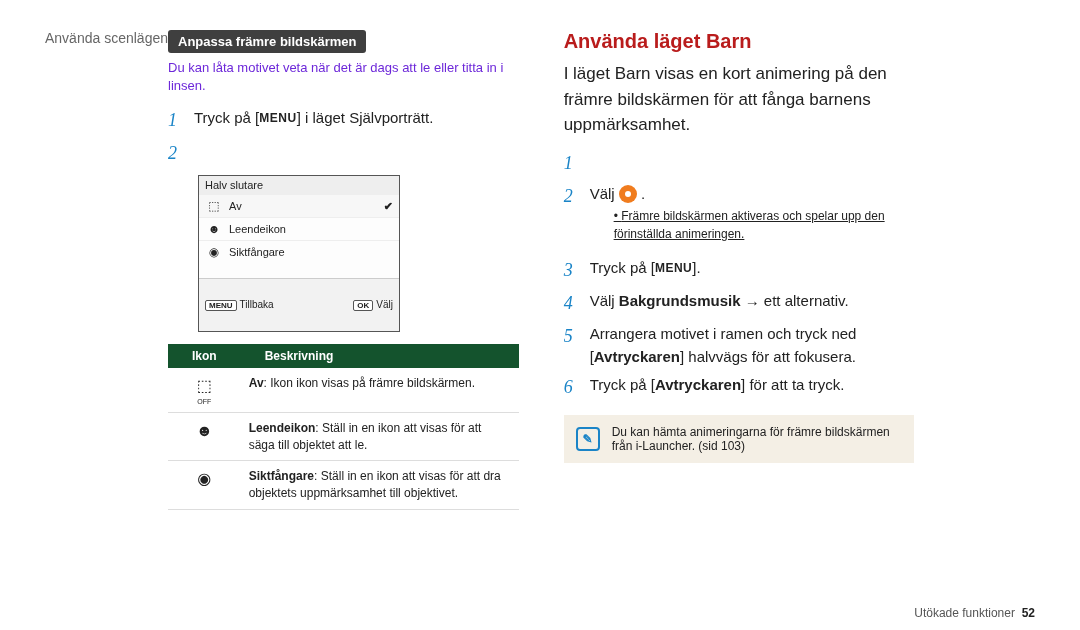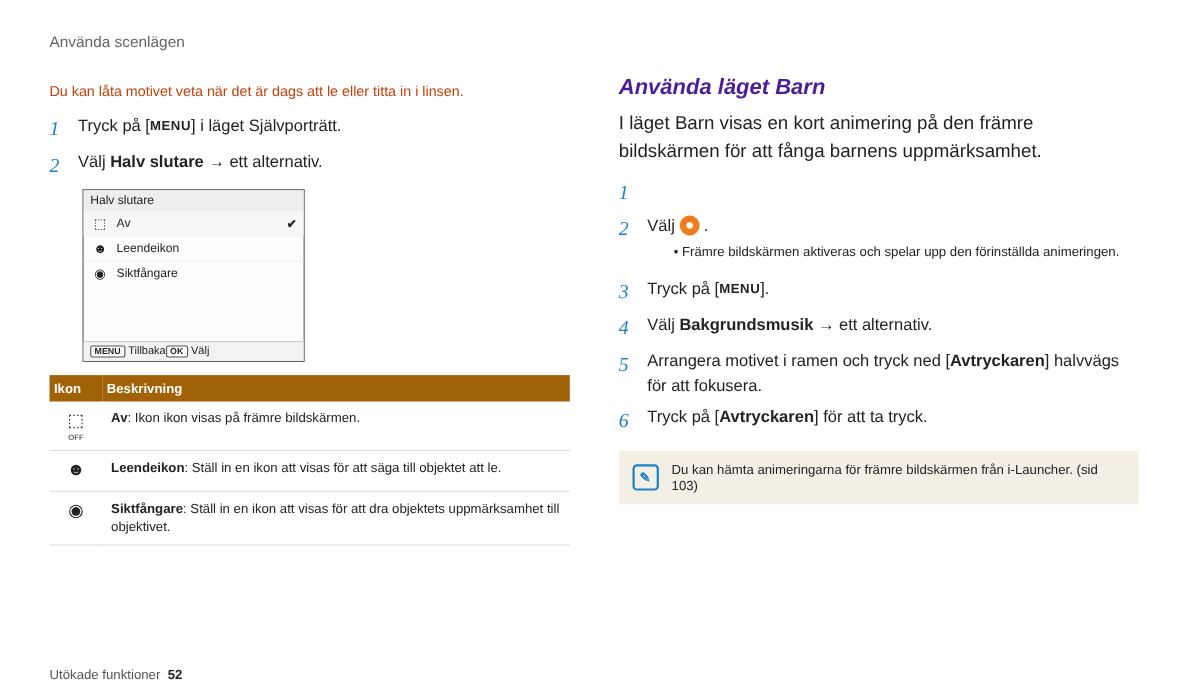--- a/index.html
+++ b/index.html
@@ -8,21 +8,21 @@
     font-family: "Segoe UI", Arial, sans-serif;
     background: #fff;
     color: #222;
     width: 1080px;
     height: 630px;
     overflow: hidden;
   }
   .page {
     padding: 30px 45px 10px 45px;
     display: flex;
-    flex-direction: column;
+    flex-direction: row;
     height: 100%;
     box-sizing: border-box;
   }
   .crumb {
     font-size: 14px;
     color: #666;
     margin-bottom: 22px;
   }
   .columns {
     display: flex;
@@ -37,21 +37,21 @@
     display: inline-block;
     background: #3f3f3f;
     color: #fff;
     font-weight: 600;
     font-size: 13px;
     padding: 4px 10px;
     border-radius: 3px;
   }
   .lead {
     font-size: 13px;
-    color: #c2410c;
+    color: #6d28d9;
     margin: 6px 0 12px 0;
     line-height: 1.4;
   }
   .steps {
     font-size: 15px;
     color: #222;
   }
   .step {
     display: flex;
     align-items: flex-start;
@@ -102,22 +102,22 @@
   .lcd .ico {
     width: 18px;
     text-align: center;
     margin-right: 6px;
     font-size: 12px;
   }
   .lcd .footer {
     position: absolute;
     bottom: 0; left: 0; right: 0;
     display: flex;
-    justify-content: flex-start;
-    padding: 3px 6px;
+    justify-content: space-between;
+    padding: 20px 6px;
     border-top: 1px solid #ccc;
     background: #f2f2f2;
     font-size: 10px;
   }
   .lcd .kbd {
     display: inline-block;
     border: 1px solid #555;
     border-radius: 2px;
     padding: 0 3px;
     font-size: 8px;
@@ -125,53 +125,53 @@
     margin-right: 3px;
     background: #fff;
   }
   table.desc {
     width: 100%;
     border-collapse: collapse;
     font-size: 12px;
     margin-top: 6px;
   }
   table.desc th {
-    background: #a16207;
+    background: #14532d;
     color: #fff;
     text-align: left;
     font-weight: 600;
-    padding: 5px 4px;
+    padding: 5px 24px;
   }
   table.desc td {
     border-bottom: 1px solid #ddd;
     padding: 7px 8px;
     vertical-align: top;
     line-height: 1.4;
   }
   table.desc td.ic {
     width: 32px;
     text-align: center;
     font-size: 16px;
   }
   .h2 {
-    color: #4c1d95;
+    color: #b91c1c;
     font-size: 20px;
     font-weight: 600;
     margin: 0 0 8px 0;
-    font-style: italic;
   }
   .sub {
     font-size: 17px;
     line-height: 1.5;
     margin-bottom: 12px;
   }
   .bullet {
     font-size: 12px;
     margin: 2px 0 8px 24px;
     color: #222;
+    text-decoration: underline;
   }
   .bullet::before { content: "•  "; }
   .orange-dot {
     display: inline-block;
     width: 18px; height: 18px;
     border-radius: 50%;
     background: #f07c1e;
     vertical-align: middle;
     position: relative;
     top: -1px;
@@ -213,34 +213,32 @@
 </style>
 </head>
 <body>
 
 <div class="page">
   <div class="crumb">Använda scenlägen</div>
 
   <div class="columns">
 
     <div class="col">
+      <span class="pill">Anpassa främre bildskärmen</span>
       <div class="lead">Du kan låta motivet veta när det är dags att le eller titta in i linsen.</div>
 
       <div class="steps">
         <div class="step">
           <span class="num">1</span>
           <span class="body">
             <span>Tryck på [</span><span class="menu-glyph">MENU</span><span>] i läget Självporträtt.</span>
           </span>
         </div>
         <div class="step">
           <span class="num">2</span>
-          <span class="body">
-            <span>Välj </span><b>Halv slutare</b><span> → ett alternativ.</span>
-          </span>
         </div>
       </div>
 
       
       <div class="lcd">
         <div class="title">Halv slutare</div>
         <div class="row sel">
           <span class="ico">⬚</span>
           <span>Av</span>
           <span class="chk">✔</span>

